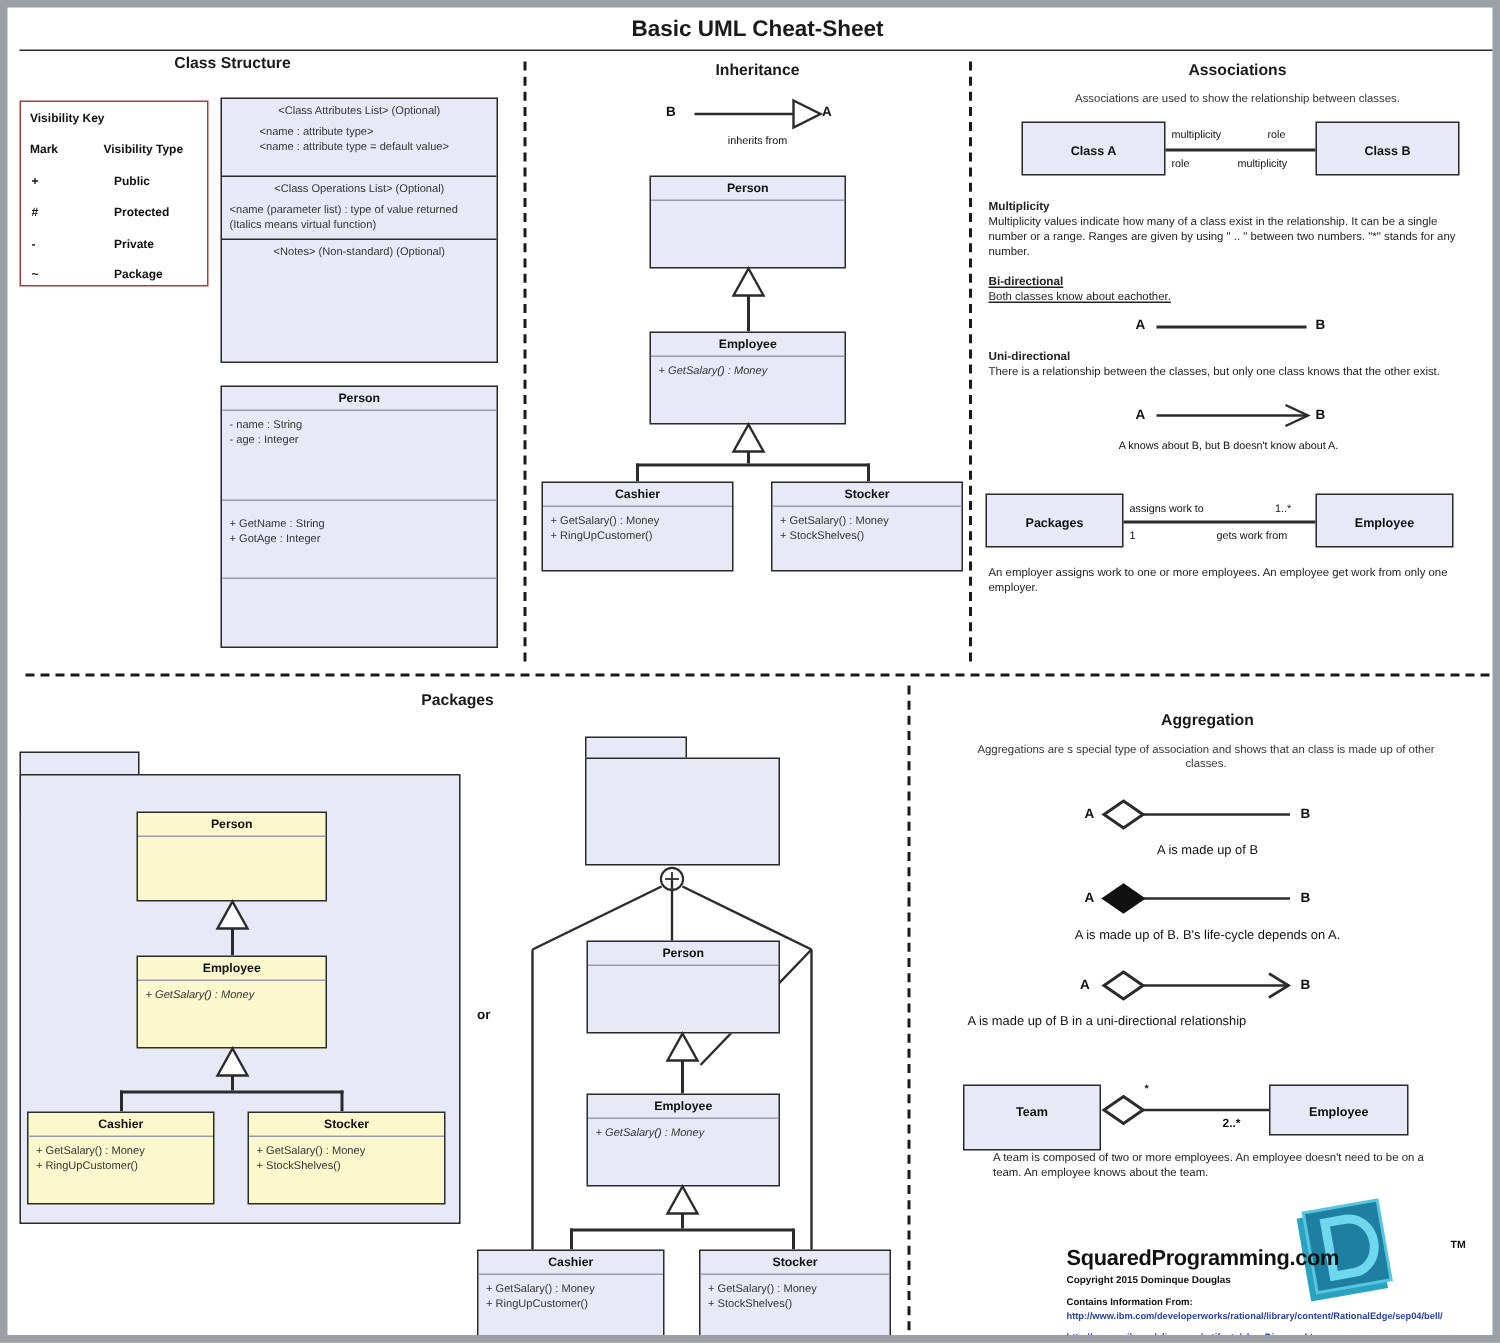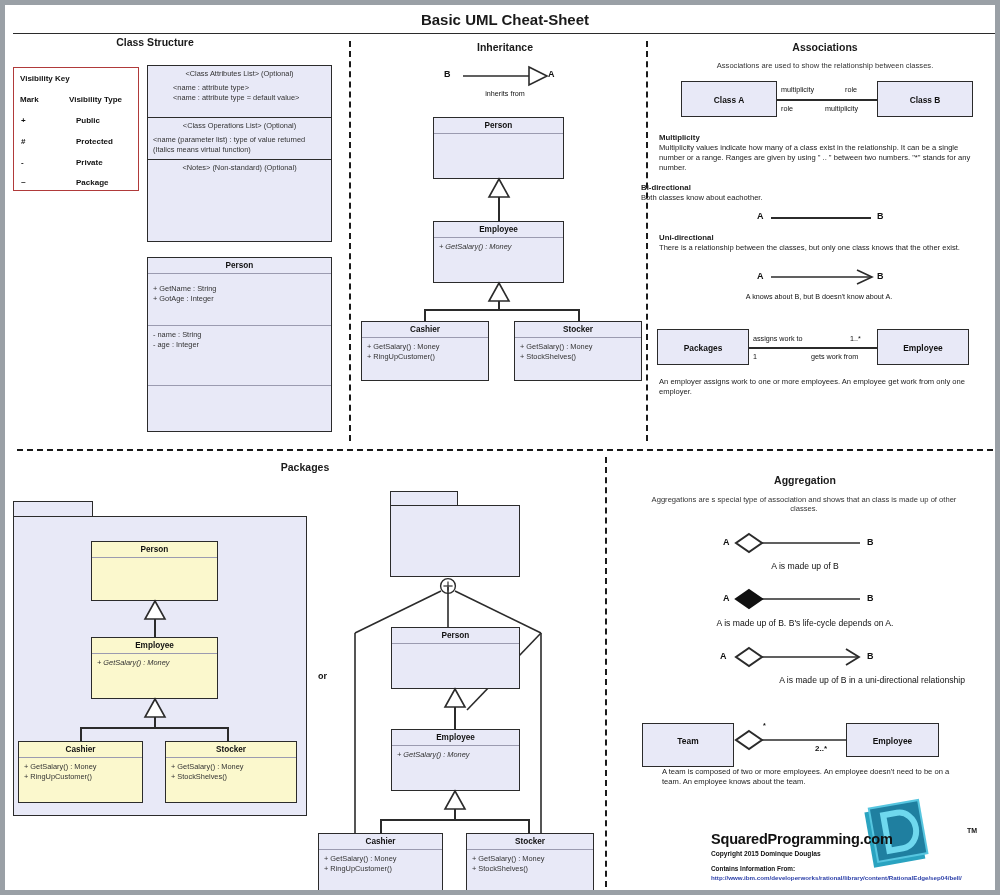--- a/index.html
+++ b/index.html
@@ -96,27 +96,27 @@
       <div class="cbody" style="padding-top:2px;padding-bottom:4px;">
         <div>&lt;name (parameter list) : type of value returned</div>
         <div>(Italics means virtual function)</div>
       </div>
     </div>
     <div class="crow">&lt;Notes&gt; (Non-standard) (Optional)</div>
   </div>
 
   <div class="abs cls" style="left:142px;top:252px;width:185px;height:175px;">
     <div class="cname">Person</div>
+    <div class="cbody bb" style="height:60px;box-sizing:border-box;">
+      <div>- name : String</div>
+      <div>- age : Integer</div>
+    </div>
     <div class="cbody bb" style="height:52px;box-sizing:border-box;padding-top:10px;">
       <div>+ GetName : String</div>
       <div>+ GotAge : Integer</div>
-    </div>
-    <div class="cbody bb" style="height:60px;box-sizing:border-box;">
-      <div>- name : String</div>
-      <div>- age : Integer</div>
     </div>
     <div class="cbody" style="height:40px;"></div>
   </div>
 
   <div class="abs sec-title" style="left:400px;top:36px;width:200px;">Inheritance</div>
 
   <div class="abs lbl" style="left:439px;top:64px;">B</div>
   <div class="abs lbl" style="left:543px;top:64px;">A</div>
   <svg class="abs" style="left:458px;top:60px;" width="86" height="22" viewBox="0 0 86 22">
     <line x1="0" y1="11" x2="66" y2="11" stroke="#2b2b2b" stroke-width="1.6"></line>
@@ -176,21 +176,21 @@
   <div class="abs smlbl" style="left:776px;top:80px;">multiplicity</div>
   <div class="abs smlbl" style="left:840px;top:80px;">role</div>
   <div class="abs smlbl" style="left:776px;top:99px;">role</div>
   <div class="abs smlbl" style="left:820px;top:99px;">multiplicity</div>
 
   <div class="abs para" style="left:654px;top:128px;width:318px;">
     <b>Multiplicity</b>
     <div>Multiplicity values indicate how many of a class exist in the relationship. It can be a single number or a range. Ranges are given by using " .. " between two numbers. "*" stands for any number.</div>
   </div>
 
-  <div class="abs para" style="left:636px;top:178px;width:318px;">
+  <div class="abs para" style="left:654px;top:178px;width:318px;text-decoration:underline;">
     <b>Bi-directional</b>
     <div>Both classes know about eachother.</div>
   </div>
   <div class="abs lbl" style="left:752px;top:206px;">A</div>
   <div class="abs lbl" style="left:872px;top:206px;">B</div>
   <div class="abs hln" style="left:766px;top:212px;width:100px;"></div>
 
   <div class="abs para" style="left:654px;top:228px;width:318px;">
     <b>Uni-directional</b>
     <div>There is a relationship between the classes, but only one class knows that the other exist.</div>
@@ -336,21 +336,21 @@
   </svg>
   <div class="abs smlbl" style="left:640px;top:613px;width:320px;text-align:center;font-size:8.6px;">A is made up of B. B's life-cycle depends on A.</div>
 
   <div class="abs lbl" style="left:715px;top:646px;">A</div>
   <div class="abs lbl" style="left:862px;top:646px;">B</div>
   <svg class="abs" style="left:731px;top:641px;" width="128" height="22" viewBox="0 0 128 22">
     <line x1="26" y1="11" x2="122" y2="11" stroke="#2b2b2b" stroke-width="1.6"></line>
     <polygon points="13,2 26,11 13,20 0,11" fill="#ffffff" stroke="#2b2b2b" stroke-width="2"></polygon>
     <polyline points="110,3 123,11 110,19" fill="none" stroke="#2b2b2b" stroke-width="1.8"></polyline>
   </svg>
-  <div class="abs smlbl" style="left:640px;top:670px;width:320px;text-align:right;font-size:8.6px;">A is made up of B in a uni-directional relationship</div>
+  <div class="abs smlbl" style="left:640px;top:670px;width:320px;text-align:left;font-size:8.6px;">A is made up of B in a uni-directional relationship</div>
 
   <div class="abs cls" style="left:637px;top:718px;width:92px;height:44px;">
     <div style="font-size:8.4px;font-weight:bold;text-align:center;line-height:34px;color:#111;">Team</div>
   </div>
   <div class="abs cls" style="left:841px;top:718px;width:93px;height:34px;">
     <div style="font-size:8.4px;font-weight:bold;text-align:center;line-height:34px;color:#111;">Employee</div>
   </div>
   <svg class="abs" style="left:731px;top:724px;" width="112" height="22" viewBox="0 0 112 22">
     <line x1="26" y1="11" x2="110" y2="11" stroke="#2b2b2b" stroke-width="1.6"></line>
     <polygon points="13,2 26,11 13,20 0,11" fill="#ffffff" stroke="#2b2b2b" stroke-width="2"></polygon>

